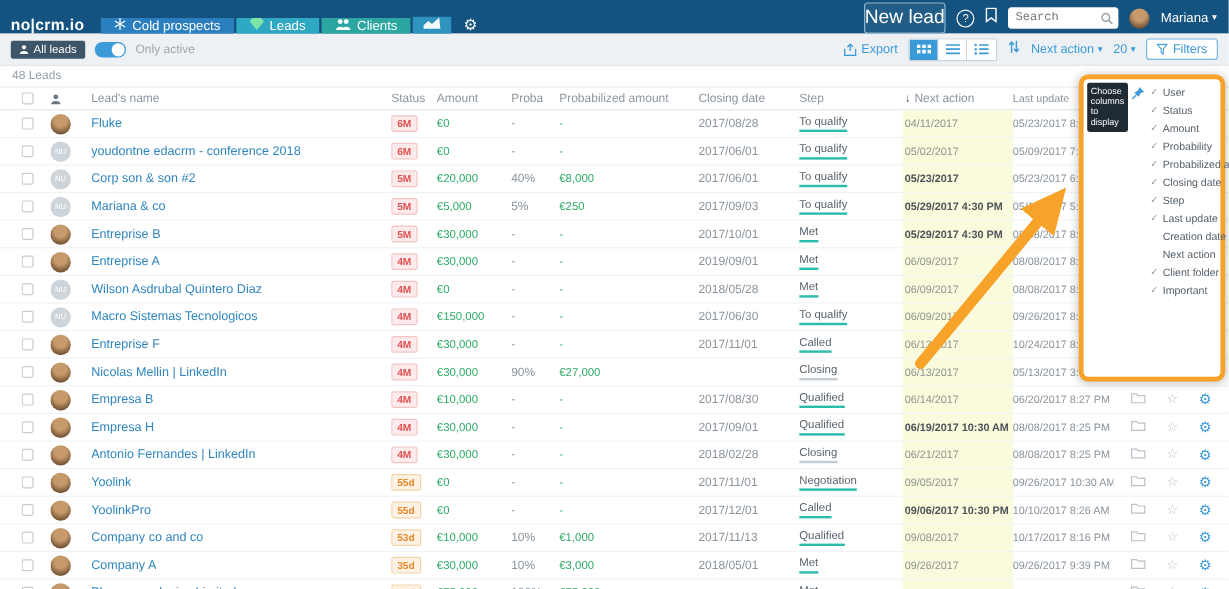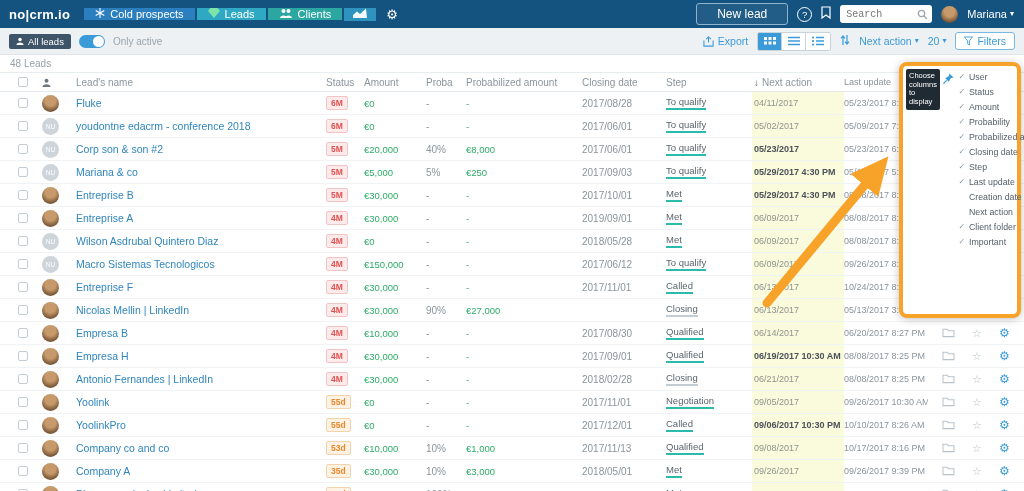--- a/index.html
+++ b/index.html
@@ -1,30 +1,30 @@
 <!DOCTYPE html>
 <html><head>
 <meta charset="utf-8">
 <style>
   *{margin:0;padding:0;box-sizing:border-box}
   html,body{width:1024px;height:491px;overflow:hidden;background:#fff;
     font-family:"Liberation Sans",sans-serif;-webkit-font-smoothing:antialiased}
   .app{position:relative;width:1024px;height:491px;overflow:hidden}
 
   
-  .topnav{height:28px;background:#14537f;display:flex;align-items:center;color:#fff}
+  .topnav{height:28px;background:#14537f;display:flex;align-items:flex-end;color:#fff}
   .logo{display:flex;align-items:center;font-size:13px;font-weight:bold;padding:0 14px 0 9px;letter-spacing:.3px;white-space:nowrap}
   .tab{display:flex;align-items:center;gap:5px;padding:0 11px;font-size:11px;cursor:pointer;margin-right:2px;white-space:nowrap}
   .tab-cold{background:#2b7fbe}
   .tab-leads{background:#2fa8c4}
   .tab-clients{background:#2ba6a0}
   .tab-chart{background:#2e93bf;padding:0 8px}
   .tab-gear{padding:0 8px;font-size:13px}
   .nav-right{margin-left:auto;display:flex;align-items:center;gap:9px;padding-right:10px}
-  .newlead{border:1px solid #8fb3cc;border-radius:3px;padding:3px 20px;font-size:12px;color:#fff;background:rgba(255,255,255,.06);white-space:nowrap}
+  .newlead{border:1px solid #8fb3cc;border-radius:3px;padding:3px 0;font-size:16px;color:#fff;background:rgba(255,255,255,.06);white-space:nowrap}
   .help{width:15px;height:15px;border:1px solid #fff;border-radius:50%;font-size:9.5px;display:flex;align-items:center;justify-content:center}
   .searchbox{position:relative;display:flex;align-items:center}
   .searchbox input{width:92px;height:18px;border:none;border-radius:3px;font-size:10px;padding:0 18px 0 6px;color:#333;font-family:Liberation Mono, monospace;outline:none}
   .searchbox svg{position:absolute;right:4px}
   .avatar{width:17px;height:17px;border-radius:50%;flex:none;display:flex;align-items:center;justify-content:center;font-size:6.5px;color:#fff}
   .av-photo{background:radial-gradient(circle at 50% 32%,#c79a6b 0 36%,#7d5a3a 72%,#55402a)}
   .av-nu{background:#cdd5da}
   .username{font-size:11px;display:flex;align-items:center;gap:3px}
   .caret{font-size:8px;line-height:1}
 
@@ -496,21 +496,21 @@
           </div>
       <div class="c c-name">
             <a class="lead-link">Macro Sistemas Tecnologicos</a>
           </div>
       <div class="c c-status">
             <span class="badge badge-red">4M</span>
           </div>
       <div class="c c-amount amount">€150,000</div>
       <div class="c c-proba">-</div>
       <div class="c c-pamount amount">-</div>
-      <div class="c c-closing">2017/06/12</div>
+      <div class="c c-closing">2017/06/30</div>
       <div class="c c-step">
             <span class="step">To qualify</span>
           </div>
       <div class="c c-next">06/09/2017</div>
       <div class="c c-update">09/26/2017 8:18 AM</div>
       <div class="c c-icons">
         <span><svg width="13" height="11" viewBox="0 0 14 12">
                 <path d="M1 2.5 H5.5 L7 4 H13 V10.5 H1 Z" fill="none" stroke="#b9c2c9" stroke-width="1.1"></path>
               </svg></span>
         <span class="star">☆</span>

